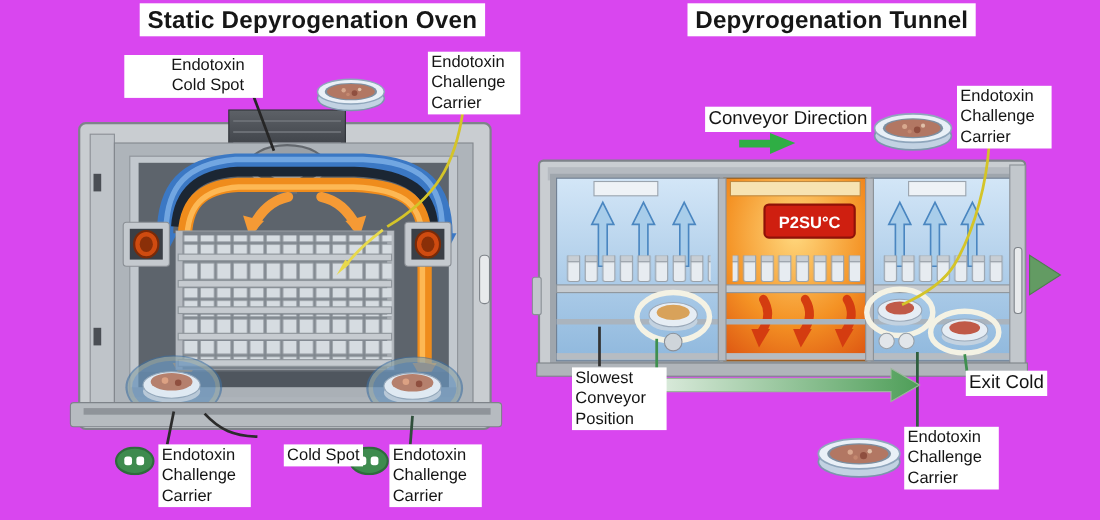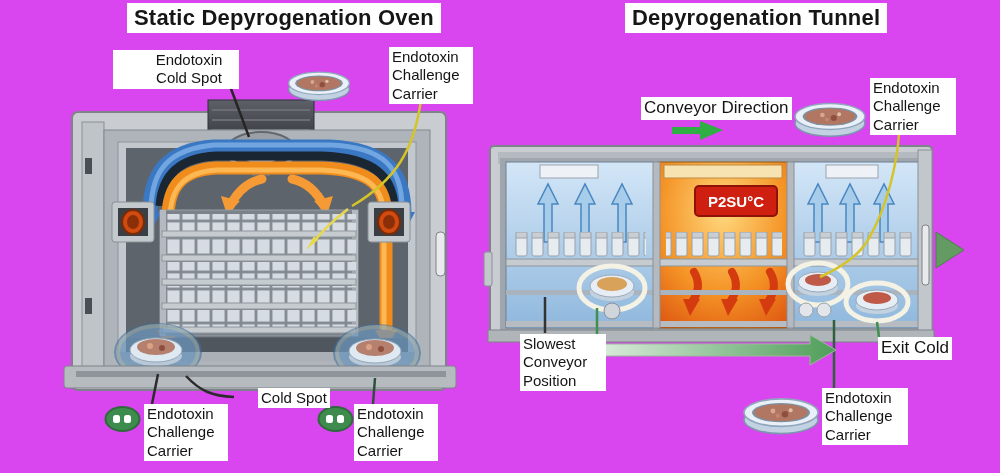--- a/index.html
+++ b/index.html
@@ -303,21 +303,21 @@
 
     <polygon points="568,344 810,344 810,335 836,350 810,365 810,356 568,356" fill="url(#convG)" stroke="#9bb89b" stroke-width="1"></polygon>
 
     <polygon points="936,232 936,268 964,250" fill="#639b63" stroke="#4e7f4e"></polygon>
   </svg>
 
   <div class="label" style="left:113px;top:50px;width:94px;text-align:center;padding-left:29px;">Endotoxin Cold Spot</div>
 
   <div class="label" style="left:389px;top:47px;width:78px;">Endotoxin Challenge Carrier</div>
 
-  <div class="label nowrap" style="left:235px;top:388px;">Cold Spot</div>
+  <div class="label nowrap" style="left:235px;top:404px;">Cold Spot</div>
 
   <div class="label" style="left:144px;top:404px;width:78px;">Endotoxin Challenge Carrier</div>
 
   <div class="label" style="left:354px;top:404px;width:78px;">Endotoxin Challenge Carrier</div>
 
   <div class="label nowrap" style="left:618px;top:97px;font-size:17px;">Conveyor Direction</div>
 
   <div class="label" style="left:870px;top:78px;width:80px;">Endotoxin Challenge Carrier</div>
 
   <div class="label" style="left:520px;top:334px;width:80px;">Slowest Conveyor Position</div>

